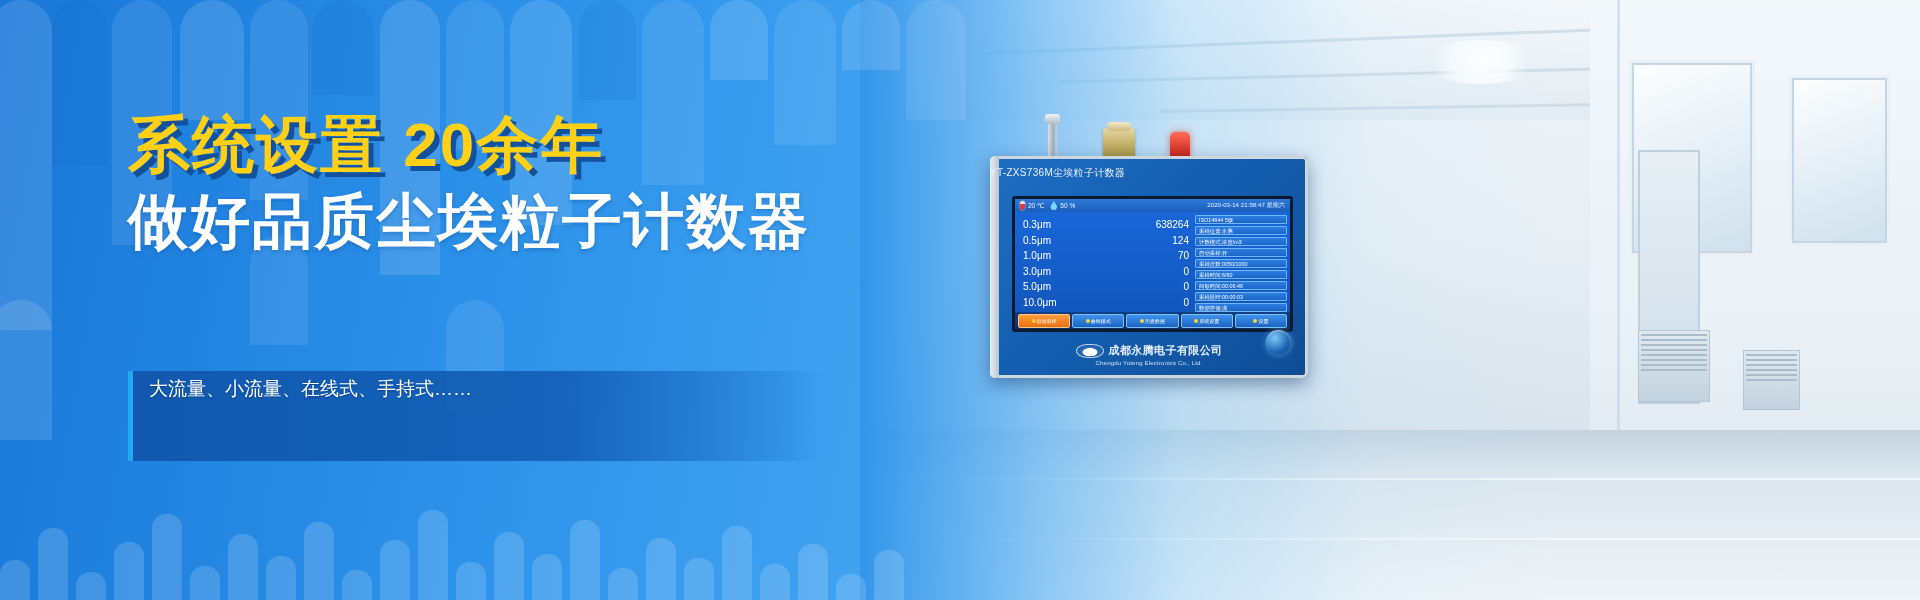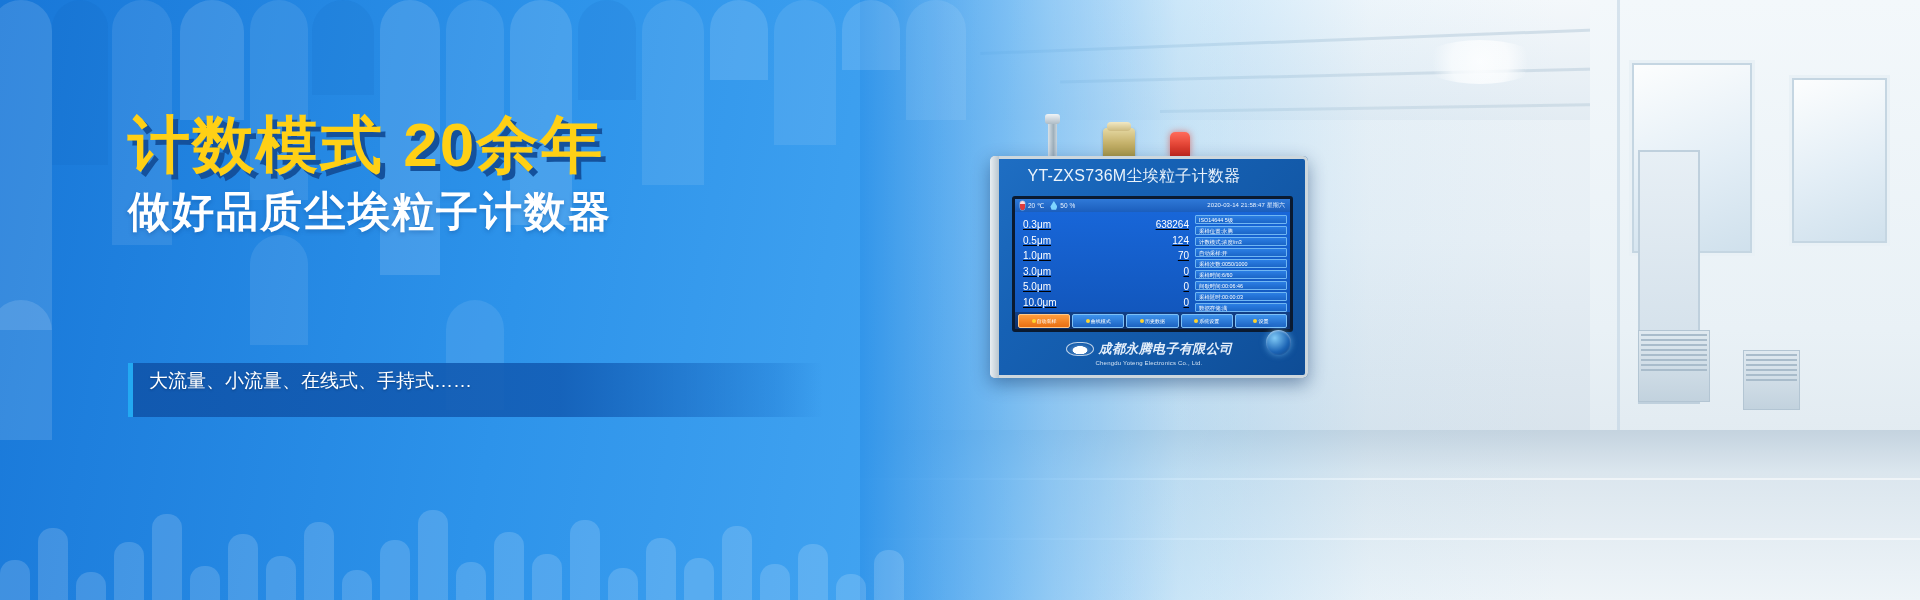--- a/index.html
+++ b/index.html
@@ -39,24 +39,24 @@
   .bar{position:absolute;border-radius:60px 60px 0 0;background:rgba(255,255,255,.13);}
   .bar.d{background:rgba(255,255,255,.09);}
   .bar.b{background:rgba(10,90,180,.10);}
   .bottom-bars{position:absolute;left:0;bottom:0;width:1100px;height:130px;overflow:hidden;}
   .bbar{position:absolute;bottom:0;border-radius:14px 14px 0 0;background:rgba(255,255,255,.16);}
 
   
   .txt{position:absolute;left:128px;top:112px;width:760px;}
   .head1{font-size:62px;font-weight:bold;letter-spacing:2px;line-height:1.05;
          color:#ffd015;text-shadow:5px 5px 0 #14519c;white-space:nowrap;}
-  .head2{margin-top:12px;font-size:42px;font-weight:bold;letter-spacing:2px;
+  .head2{margin-top:12px;font-size:60px;font-weight:bold;letter-spacing:2px;
          color:#ffffff;line-height:1.1;white-space:nowrap;
          text-shadow:0 2px 4px rgba(12,70,140,.35);}
-  .subbox{position:absolute;left:128px;top:363px;width:690px;height:54px;
+  .subbox{position:absolute;left:128px;top:371px;width:690px;height:90px;
           background:linear-gradient(90deg,rgba(16,86,172,.93) 0%,rgba(18,92,180,.88) 62%,rgba(24,110,200,.30) 93%,rgba(24,110,200,0) 100%);
           border-left:5px solid #23a9f2;}
   .subline{color:#ffffff;font-size:19px;line-height:35px;padding-left:16px;white-space:nowrap;
            text-shadow:0 1px 2px rgba(0,40,90,.5);}
 
   
   .device{position:absolute;left:990px;top:118px;width:318px;height:260px;}
   .dev-body{position:absolute;left:0;top:38px;width:318px;height:222px;border-radius:5px;
             background:linear-gradient(135deg,#1f6fc4 0%,#1661b4 35%,#1257a5 70%,#0e4c95 100%);
             box-shadow:0 6px 18px rgba(8,45,95,.45), inset 0 0 0 3px #cdd7dd;}
@@ -65,46 +65,46 @@
   .probe{position:absolute;left:58px;top:0;width:9px;height:42px;border-radius:4px;
          background:linear-gradient(90deg,#d9e2e8,#9fb0bb 60%,#c9d5dd);}
   .probe-tip{position:absolute;left:55px;top:-4px;width:15px;height:10px;border-radius:3px;
          background:linear-gradient(180deg,#f0f4f7,#aebcc6);}
   .nozzle{position:absolute;left:113px;top:10px;width:32px;height:30px;border-radius:4px 4px 2px 2px;
           background:linear-gradient(180deg,#e6d9a4,#c9b671 45%,#a8943f);box-shadow:0 1px 3px rgba(0,0,0,.3);}
   .nozzle-top{position:absolute;left:117px;top:4px;width:24px;height:9px;border-radius:4px;
           background:linear-gradient(180deg,#f2e9c4,#cdbb80);}
   .alarm{position:absolute;left:180px;top:14px;width:20px;height:26px;border-radius:5px 5px 2px 2px;
          background:linear-gradient(180deg,#ff6b5a,#c81f11);box-shadow:0 0 7px rgba(220,40,25,.55);}
-  .dev-title{position:absolute;left:0;top:48px;width:288px;text-align:center;
-             color:#eaf3fb;font-size:16px;letter-spacing:.3px;}
+  .dev-title{position:absolute;left:0;top:48px;width:288px;
+             color:#eaf3fb;font-size:10px;letter-spacing:.3px;}
   .knob{position:absolute;right:17px;bottom:23px;width:25px;height:25px;border-radius:50%;
         background:radial-gradient(circle at 35% 32%,#7fc9f6,#1b63b4 60%,#0b3f7e);
         box-shadow:0 0 6px rgba(120,200,250,.6), inset 0 1px 2px rgba(255,255,255,.5);}
   .brand{position:absolute;left:0;bottom:12px;width:318px;text-align:center;color:#e3eefa;}
   .brand-row{display:flex;align-items:center;justify-content:center;gap:5px;}
   .brand-mark{width:26px;height:12px;border-radius:50%/60%;
      background:radial-gradient(ellipse at 50% 60%,#ffffff 0 38%,rgba(255,255,255,.15) 42%,rgba(255,255,255,0) 70%);
      border:1px solid rgba(255,255,255,.7);}
-  .brand-cn{font-size:13px;font-weight:bold;letter-spacing:.4px;font-style:italic;}
+  .brand-cn{font-size:11px;font-weight:bold;letter-spacing:.4px;}
   .brand-en{font-size:6px;letter-spacing:.2px;opacity:.92;margin-top:2px;}
 
   
   .lcd{position:absolute;left:22px;top:78px;width:275px;height:130px;background:#05132c;
        border:3px solid #0a1a30;border-radius:3px;overflow:hidden;}
   .lcd-status{height:13px;display:flex;align-items:center;gap:6px;padding:0 5px;
        background:linear-gradient(180deg,#2f79d8,#1b5ebc);color:#e9f3ff;font-size:6.5px;}
   .st-item{display:flex;align-items:center;gap:3px;}
   .ico-temp{width:5px;height:9px;border-radius:3px 3px 50% 50%;
        background:linear-gradient(180deg,#ffd9d9 0 35%,#e03b3b 38%);box-shadow:0 0 0 .5px rgba(255,255,255,.5);}
   .ico-hum{width:7px;height:9px;background:#7fd4ff;
        clip-path:polygon(50% 0,100% 62%,82% 97%,18% 97%,0 62%);}
   .st-date{margin-left:auto;font-size:6px;letter-spacing:.1px;}
   .lcd-body{display:flex;height:100px;background:linear-gradient(180deg,#1866d8,#1257bd);}
-  .lcd-left{flex:1;padding:5px 6px 16px 8px;text-decoration:underline;}
+  .lcd-left{flex:1;padding:5px 6px 16px 8px;}
   .prow{display:flex;justify-content:space-between;align-items:baseline;color:#ffffff;
         font-size:10px;line-height:15.5px;font-weight:500;}
   .prow .pval{font-size:10px;}
   .lcd-right{width:92px;padding:3px 3px 0 0;display:flex;flex-direction:column;gap:1.5px;}
   .irow{background:linear-gradient(180deg,#2b7ee4,#1b66c8);border:.5px solid #6fb6f3;border-radius:1px;
         color:#ffffff;font-size:5.4px;padding:1.4px 3px;white-space:nowrap;overflow:hidden;}
   .lcd-tabs{height:14px;display:flex;gap:2px;padding:1.5px 3px;background:linear-gradient(180deg,#123f86,#0d2f68);}
   .tab{flex:1;display:flex;align-items:center;justify-content:center;gap:1px;border-radius:2px;
        font-size:5px;color:#ffffff;background:linear-gradient(180deg,#3e93ec,#1c63c2);border:.5px solid #7cc0f7;}
   .tab .dot{width:4px;height:4px;border-radius:50%;background:#ffd42e;flex:none;}
@@ -200,21 +200,21 @@
     <div class="bbar" style="left:646px;width:30px;height:62px;"></div>
     <div class="bbar" style="left:684px;width:30px;height:42px;"></div>
     <div class="bbar" style="left:722px;width:30px;height:74px;"></div>
     <div class="bbar" style="left:760px;width:30px;height:36px;"></div>
     <div class="bbar" style="left:798px;width:30px;height:56px;"></div>
     <div class="bbar" style="left:836px;width:30px;height:26px;"></div>
     <div class="bbar" style="left:874px;width:30px;height:50px;"></div>
   </div>
 
   <div class="txt">
-    <div class="head1">计数模式 20余年</div>
+    <div class="head1">系统设置 20余年</div>
     <div class="head2">做好品质尘埃粒子计数器</div>
   </div>
 
   <div class="subbox">
     <div class="subline">大流量、小流量、在线式、手持式……</div>
   </div>
 
   <div class="flare"></div>
 
   <div class="device">

